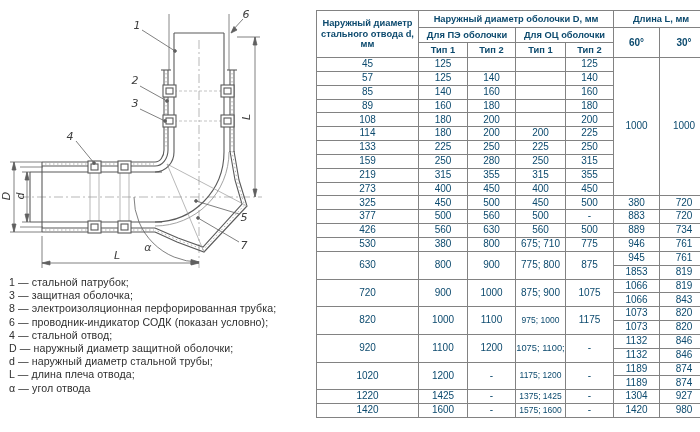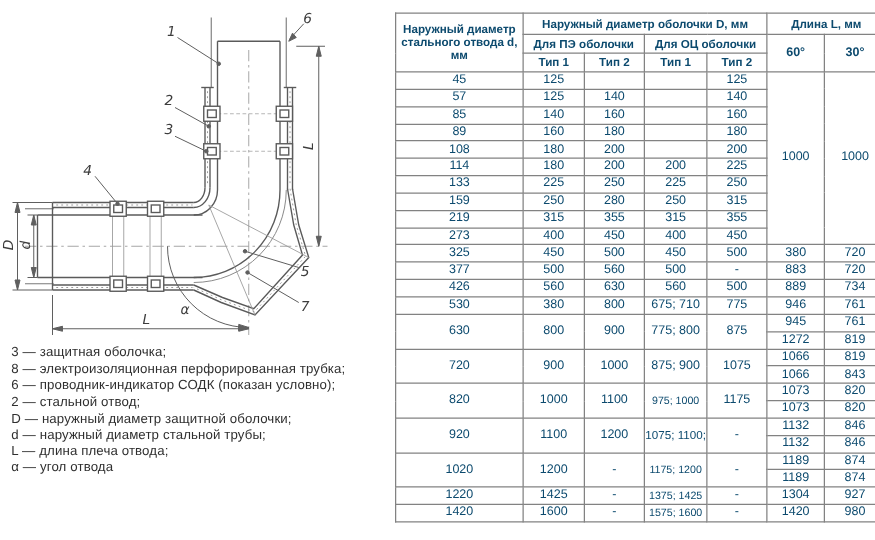--- a/index.html
+++ b/index.html
@@ -169,24 +169,25 @@
       <text class="svgtxt" x="244" y="249">7</text>
       <text class="svgtxt" transform="rotate(-90 250 117)" x="250" y="117">L</text>
       <text class="svgtxt" x="117" y="259">L</text>
       <text class="svgtxt" transform="rotate(-90 10 196)" x="10" y="196">D</text>
       <text class="svgtxt" transform="rotate(-90 24 196)" x="24" y="196">d</text>
       <text class="svgtxt" x="148" y="251">α</text>
     </g>
   </svg>
 
   <div class="legend">
+      <div>1 — стальной патрубок;</div>
       <div>3 — защитная оболочка;</div>
       <div>8 — электроизоляционная перфорированная трубка;</div>
       <div>6 — проводник-индикатор СОДК (показан условно);</div>
-      <div>2 — стальной отвод;</div>
+      <div>4 — стальной отвод;</div>
       <div>D — наружный диаметр защитной оболочки;</div>
       <div>d — наружный диаметр стальной трубы;</div>
       <div>L — длина плеча отвода;</div>
       <div>α — угол отвода</div>
     </div>
 
   <table class="spec">
     <colgroup>
       <col style="width:102px">
         <col style="width:49px">
@@ -327,21 +328,21 @@
         <tr>
           <td rowspan="2">630</td>
           <td rowspan="2">800</td>
           <td rowspan="2">900</td>
           <td rowspan="2">775; 800</td>
           <td rowspan="2">875</td>
           <td>945</td>
           <td>761</td>
         </tr>
         <tr>
-          <td>1272</td>
+          <td>1853</td>
           <td>819</td>
         </tr>
         <tr>
           <td rowspan="2">720</td>
           <td rowspan="2">900</td>
           <td rowspan="2">1000</td>
           <td rowspan="2">875; 900</td>
           <td rowspan="2">1075</td>
           <td>1066</td>
           <td>819</td>

